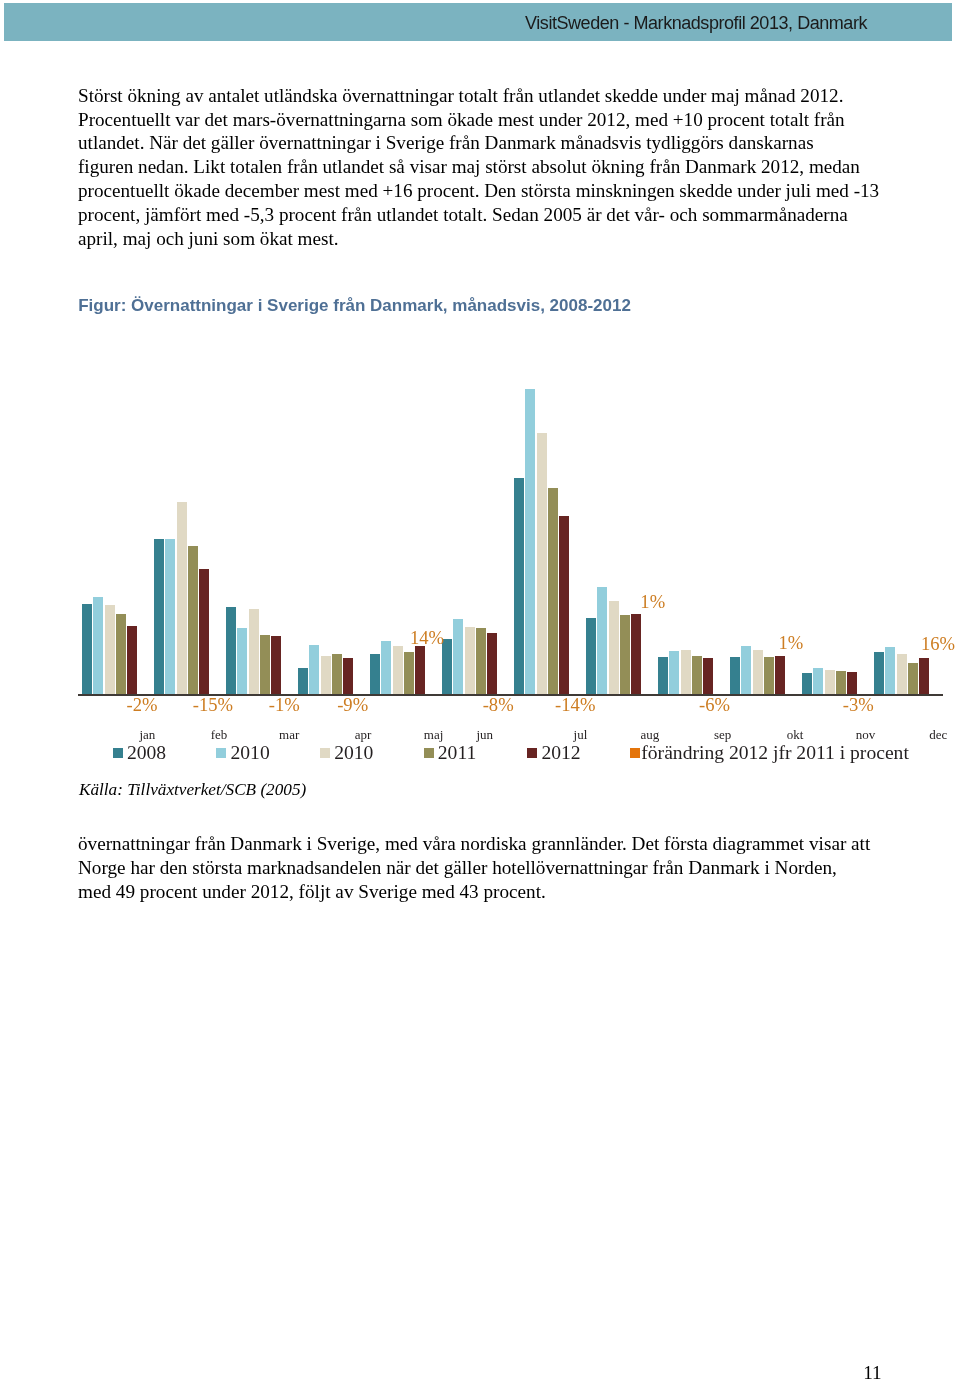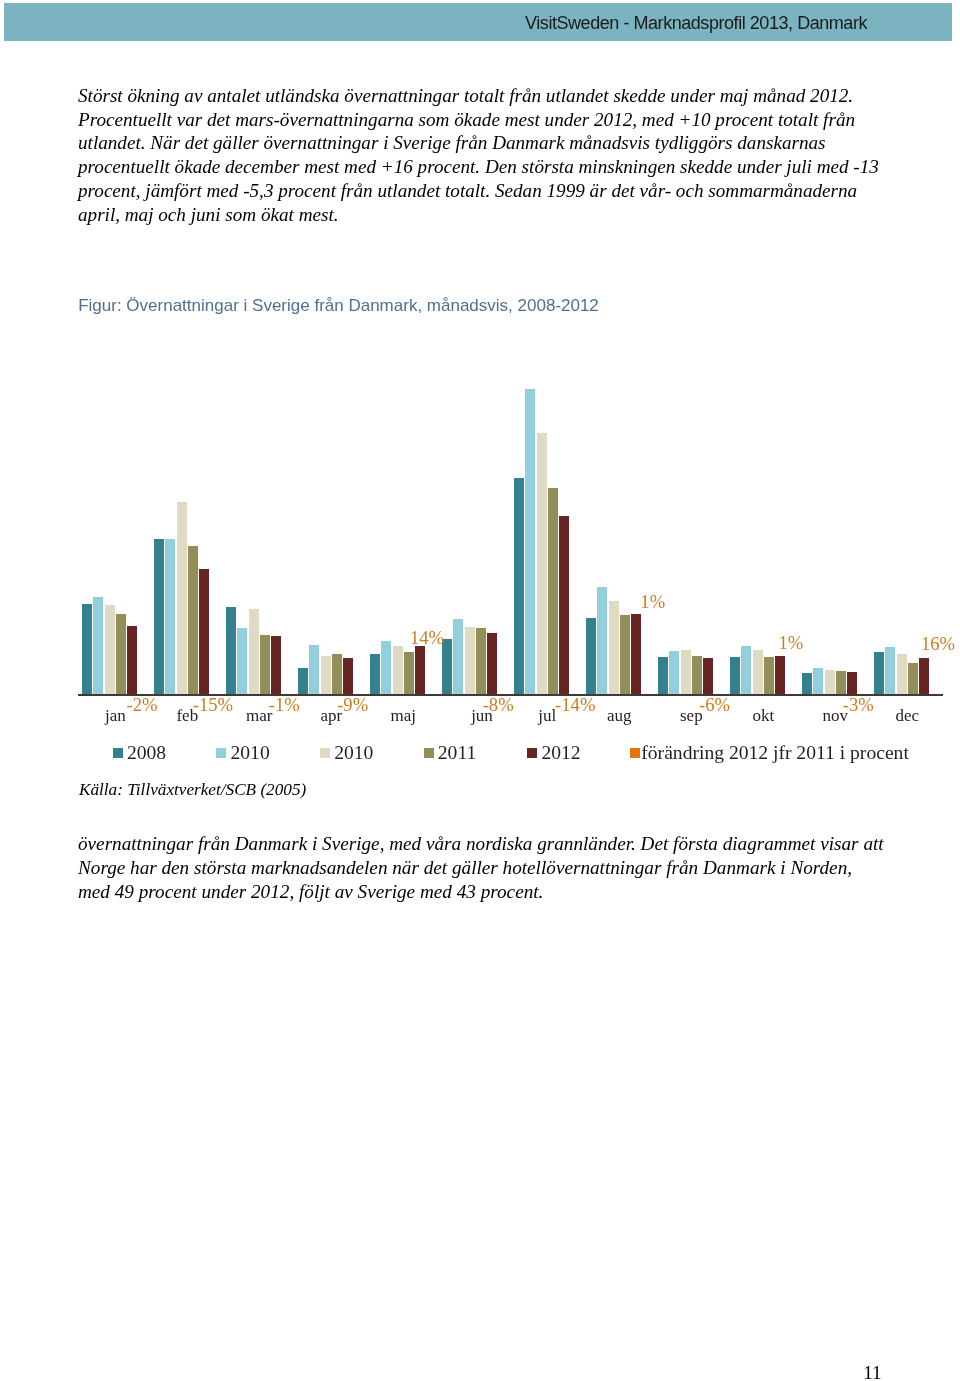--- a/index.html
+++ b/index.html
@@ -3,50 +3,51 @@
 <meta charset="utf-8">
 <style>
   html,body{margin:0;padding:0;}
   body{width:960px;height:1381px;background:#ffffff;font-family:"Liberation Serif",serif;
        position:relative;overflow:hidden;}
   .banner{position:absolute;left:4px;top:3px;width:948px;height:38px;background:#7bb3c0;}
   .banner-title{position:absolute;left:4px;top:4.3px;width:948px;height:38px;
      font-family:"Liberation Sans",sans-serif;font-weight:normal;font-size:18px;color:#1b1b1b;
      letter-spacing:-0.45px;display:flex;align-items:center;justify-content:flex-end;
      padding-right:85.0px;box-sizing:border-box;}
-  .para{position:absolute;color:#000;font-style:italic;}
+  .para{position:absolute;color:#000;}
   .para div{white-space:pre;}
   #p1{left:78px;top:83.9px;font-size:19.15px;line-height:23.8px;}
   #p2{left:78px;top:831.6px;font-size:19.2px;line-height:24.35px;}
   .fig-title{position:absolute;left:78.2px;top:295.5px;font-family:"Liberation Sans",sans-serif;
-     font-weight:normal;font-size:17px;color:#4f7095;}
+     font-weight:bold;font-size:17px;color:#4f7095;}
   #chart{position:absolute;left:0;top:0;width:960px;height:1381px;}
   #plot-area,#x-axis-labels,#change-labels,#chart-legend{position:absolute;left:0;top:0;
      width:960px;height:1381px;}
   .bar{position:absolute;}
   .axis{position:absolute;}
-  .mlabel{position:absolute;font-size:17px;color:#231f20;text-align:center;line-height:1;}
+  .mlabel{position:absolute;font-size:13px;color:#231f20;text-align:right;line-height:1;margin-top:21px;}
   .plabel{position:absolute;white-space:nowrap;font-size:18.6px;text-align:center;line-height:1;}
   .lg-item{position:absolute;font-size:19.6px;color:#231f20;white-space:nowrap;line-height:1;}
   .lg-sw{position:absolute;width:10px;height:10px;}
   .src{position:absolute;left:79px;top:779.5px;font-size:17.2px;font-style:italic;color:#000;}
   .pageno{position:absolute;left:863.2px;top:1362.5px;font-size:19.2px;line-height:1;color:#000;}
 </style>
 </head>
 <body>
 
 <div class="banner" style="background: rgb(123, 179, 192);"></div>
 <div class="banner-title">VisitSweden - Marknadsprofil 2013, Danmark</div>
 
 <div class="para" id="p1">
     <div>Störst ökning av antalet utländska övernattningar totalt från utlandet skedde under maj månad 2012.</div>
     <div>Procentuellt var det mars-övernattningarna som ökade mest under 2012, med +10 procent totalt från</div>
     <div>utlandet. När det gäller övernattningar i Sverige från Danmark månadsvis tydliggörs danskarnas</div>
+    <div>figuren nedan. Likt totalen från utlandet så visar maj störst absolut ökning från Danmark 2012, medan</div>
     <div>procentuellt ökade december mest med +16 procent. Den största minskningen skedde under juli med -13</div>
-    <div>procent, jämfört med -5,3 procent från utlandet totalt. Sedan 1999 är det vår- och sommarmånaderna</div>
+    <div>procent, jämfört med -5,3 procent från utlandet totalt. Sedan 2005 är det vår- och sommarmånaderna</div>
     <div>april, maj och juni som ökat mest.</div>
   </div>
 
 <div class="fig-title" style="color: rgb(79, 112, 149);">Figur: Övernattningar i Sverige från Danmark, månadsvis, 2008-2012</div>
 
 <div id="chart">
   <div id="plot-area">
       <div class="axis" style="left: 78px; top: 694.3px; width: 865px; height: 1.7px; background: rgb(63, 58, 54);"></div>
       <div class="bar" style="left: 82.2px; top: 603.95px; width: 10px; height: 90.35px; background: rgb(53, 128, 143);"></div>
       <div class="bar" style="left: 93.45px; top: 597.16px; width: 10px; height: 97.14px; background: rgb(146, 206, 220);"></div>
@@ -108,21 +109,21 @@
       <div class="bar" style="left: 896.7px; top: 654.22px; width: 10px; height: 40.08px; background: rgb(224, 217, 196);"></div>
       <div class="bar" style="left: 907.95px; top: 663.05px; width: 10px; height: 31.25px; background: rgb(147, 142, 87);"></div>
       <div class="bar" style="left: 919.2px; top: 658.3px; width: 10px; height: 36px; background: rgb(103, 36, 34);"></div>
     </div>
   <div id="x-axis-labels">
       <div class="mlabel" style="left: 75.33px; top: 706.6px; width: 80px;">jan</div>
       <div class="mlabel" style="left: 147.32px; top: 706.6px; width: 80px;">feb</div>
       <div class="mlabel" style="left: 219.32px; top: 706.6px; width: 80px;">mar</div>
       <div class="mlabel" style="left: 291.32px; top: 706.6px; width: 80px;">apr</div>
       <div class="mlabel" style="left: 363.32px; top: 706.6px; width: 80px;">maj</div>
-      <div class="mlabel" style="left: 442px; top: 706.6px; width: 80px;">jun</div>
+      <div class="mlabel" style="left: 413px; top: 706.6px; width: 80px;">jun</div>
       <div class="mlabel" style="left: 507.33px; top: 706.6px; width: 80px;">jul</div>
       <div class="mlabel" style="left: 579.33px; top: 706.6px; width: 80px;">aug</div>
       <div class="mlabel" style="left: 651.33px; top: 706.6px; width: 80px;">sep</div>
       <div class="mlabel" style="left: 723.33px; top: 706.6px; width: 80px;">okt</div>
       <div class="mlabel" style="left: 795.33px; top: 706.6px; width: 80px;">nov</div>
       <div class="mlabel" style="left: 867.33px; top: 706.6px; width: 80px;">dec</div>
     </div>
   <div id="change-labels">
       <div class="plabel" style="left: 102.05px; top: 696px; width: 80px; color: rgb(205, 125, 34);">-2%</div>
       <div class="plabel" style="left: 172.95px; top: 696px; width: 80px; color: rgb(205, 125, 34);">-15%</div>

